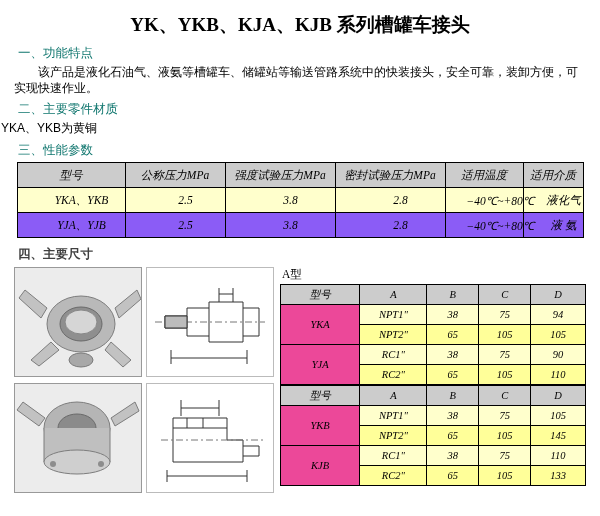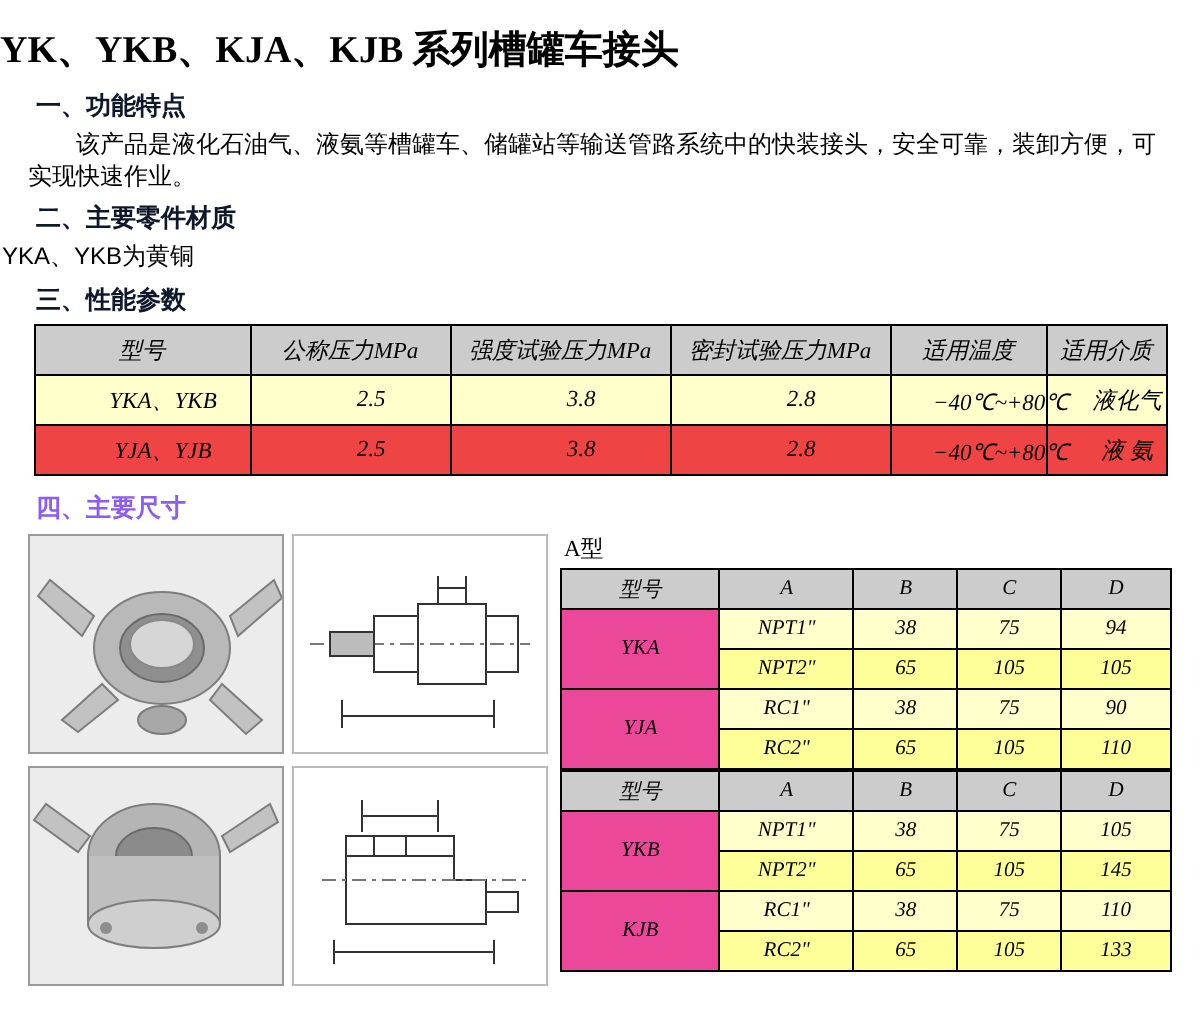--- a/index.html
+++ b/index.html
@@ -16,31 +16,32 @@
     position: relative;
   }
   .page {
     width: 600px;
     height: 516px;
     position: relative;
     box-sizing: border-box;
     padding: 0;
   }
   .title {
+    text-align: center;
     font-family: "Liberation Serif", serif;
     font-weight: bold;
     font-size: 19px;
     letter-spacing: 0px;
     padding-top: 12px;
     padding-bottom: 2px;
     color: #000;
   }
   .section-head {
-    color: #0f172a;
-    font-weight: bold;
+    color: #0f766e;
+    font-weight: normal;
     font-size: 12.5px;
     font-family: "Liberation Sans", sans-serif;
     margin: 5px 0 2px 18px;
   }
   .para {
     font-size: 12px;
     line-height: 16px;
     margin: 0 14px 0 14px;
     text-indent: 24px;
     font-family: Liberation Serif, serif;
@@ -73,24 +74,24 @@
   .spec-table thead th {
     background: #cccccc;
     font-weight: normal;
     font-size: 11.5px;
   }
   .spec-table tbody td {
     background: #ffffcc;
     padding-left: 21px;
   }
   .spec-table tbody tr.alt td {
-    background: #ef4444;
+    background: #8b5cf6;
   }
   .dim-head {
-    color: #8b5cf6;
+    color: #404040;
     font-weight: bold;
     font-size: 12.5px;
     margin: 8px 0 4px 18px;
   }
   
   .lower {
     position: relative;
     margin: 0 14px;
     display: flex;
     gap: 6px;

